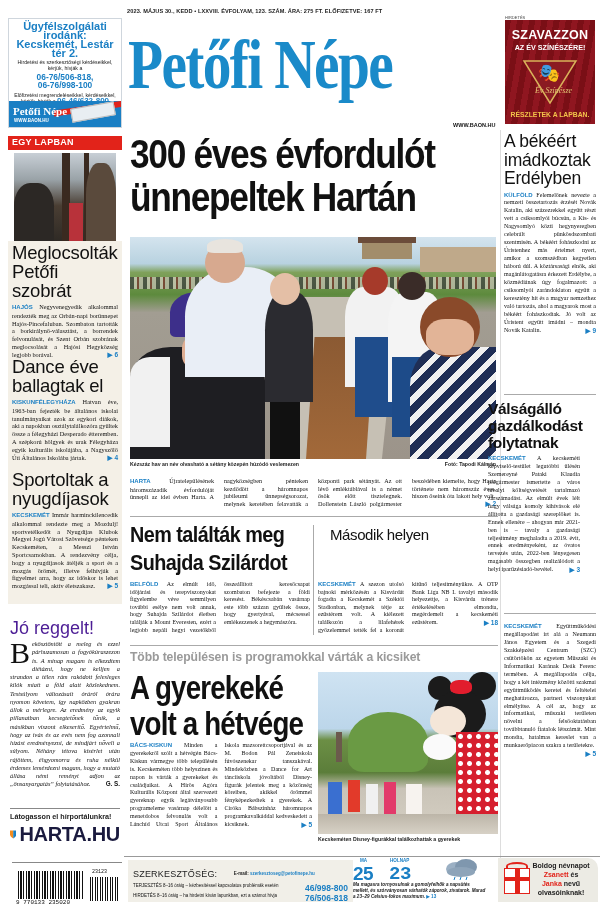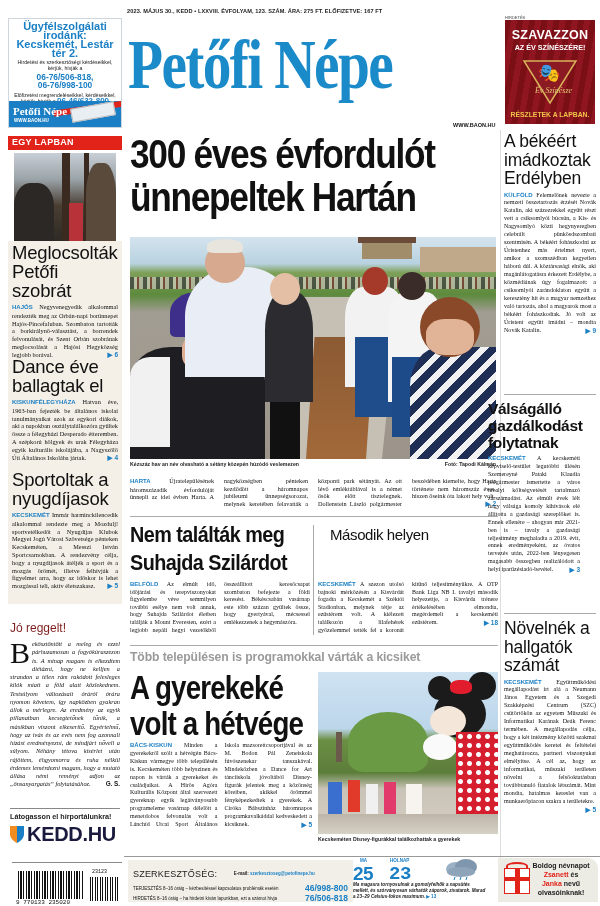--- a/index.html
+++ b/index.html
@@ -31,21 +31,21 @@
   .body-small { font-family: "Liberation Serif", serif; font-size: 6.3px; line-height: 7.8px; color: #111; text-align: justify; }
   .body-small .kw { font-family: "Liberation Sans", sans-serif; font-weight: bold; color: #1a7fc4; font-size: 6px; }
   .ref { font-family: "Liberation Sans", sans-serif; font-weight: bold; color: #1a7fc4; font-size: 6.5px; float: right; }
 
   #art-meglo { left: 12px; top: 243px; width: 106px; }
   #art-meglo .h-left { font-weight: normal; }
   #art-hatvan { left: 12px; top: 357px; width: 106px; }
   #art-sport { left: 12px; top: 470px; width: 106px; }
 
   #jo-reggelt { left: 10px; top: 618px; width: 110px; }
-  #jo-reggelt .title { font-size: 12px; color: #7f1d1d; line-height: 20px; }
+  #jo-reggelt .title { font-size: 18px; color: #4c1d95; line-height: 20px; }
   #jo-reggelt .text { font-family: "Liberation Serif", serif; font-style: italic; font-size: 6.3px; line-height: 8.25px; text-align: justify; margin-top: 2px; }
   #jo-reggelt .drop { float: left; font-family: "Liberation Serif", serif; font-size: 30px; line-height: 24px; margin: 1px 2px 0 0; font-style: normal; }
   #jo-reggelt .sig { font-family: "Liberation Sans", sans-serif; font-style: normal; font-weight: bold; float: right; }
 
   #baon-box { left: 10px; top: 808px; width: 110px; border-top: 1px solid #888; padding-top: 3px; }
   #baon-box .visit { font-size: 7.2px; font-weight: bold; color: #222; }
   #baon-box .logo { display: flex; align-items: center; margin-top: 2px; }
   #baon-box .shield { width: 14px; height: 17px; margin-right: 3px; position: relative; }
   #baon-box .word { font-size: 20px; font-weight: bold; color: #1a1a3e; letter-spacing: -.3px; }
 
@@ -107,21 +107,21 @@
   #art-novel { left: 504px; top: 619px; width: 92px; }
   #art-bekeert .body-small, #art-valsag .body-small, #art-novel .body-small { font-size: 6.05px; line-height: 7.95px; }
 
   
   #footer-line { left: 124px; top: 856px; width: 476px; height: 1px; background: #999; }
   #szerk { left: 128px; top: 860px; width: 225px; height: 42px; background: #f1efe8; padding: 3px 5px; }
   #szerk .title { font-size: 9px; letter-spacing: .2px; color: #222; display: inline-block; }
   #szerk .email { font-size: 4.5px; margin-left: 12px; display: inline-block; vertical-align: 2px; }
   #szerk .email b { color: #222; }
   #szerk .email span { color: #1a7fc4; font-weight: bold; }
-  #szerk .row { font-size: 4.5px; margin-top: 2px; display: flex; justify-content: space-between; align-items: center; }
+  #szerk .row { font-size: 4.5px; margin-top: 2px; display: flex; justify-content: space-between; align-items: flex-start; }
   #szerk .row .num { color: #1a7fc4; font-weight: bold; font-size: 8.5px; }
 
   #weather { left: 352px; top: 858px; width: 134px; height: 46px; }
   #weather .lab { position: absolute; top: 0; font-size: 4.6px; font-weight: bold; color: #1a7fc4; }
   #weather .temp { position: absolute; top: 5px; font-size: 19px; font-weight: bold; color: #1a7fc4; letter-spacing: -.5px; }
   #weather .cloud { position: absolute; left: 90px; top: 1px; width: 38px; height: 22px; }
   #weather .desc { position: absolute; left: 1px; top: 24px; width: 134px; font-size: 4.6px; line-height: 6px; font-style: italic; font-weight: bold; color: #222; }
   #weather .desc .r { color: #1a7fc4; font-style: normal; }
 
   #nevnap { left: 498px; top: 858px; width: 100px; height: 44px; background: #ecebe4; border-radius: 0 10px 0 0; }
@@ -201,21 +201,21 @@
   </div>
 </div>
 
 <div id="baon-box" class="abs">
   <div class="visit">Látogasson el hírportálunkra!</div>
   <div class="logo">
     <svg class="shield" viewBox="0 0 14 17">
       <path d="M0 0 H7 V17 C3 15 0 12 0 8 Z" fill="#f28c1e"></path>
       <path d="M7 0 H14 V8 C14 12 11 15 7 17 Z" fill="#1a7fc4"></path>
     </svg>
-    <span class="word">KEDD.HU</span>
+    <span class="word">HARTA.HU</span>
   </div>
 </div>
 
 <div id="barcode" class="abs">
   <div class="bars1"></div>
   <div class="bars2"></div>
   <div class="num1">9 770133 235020</div>
   <div class="num2">23123</div>
 </div>
 
@@ -365,21 +365,20 @@
   <div class="h-right-b">Válságálló gazdálkodást folytatnak</div>
   <div class="body-small" style="margin-top:4px;">
     <span class="kw">KECSKEMÉT</span>
     <span>A kecskeméti képviselő-testület legutóbbi ülésén Szemereyné Pataki Klaudia polgármester ismertette a város tavalyi költségvetését tartalmazó zárszámadást. Az elmúlt évek lélt nagy válsága komoly kihívások elé állította a gazdasági szereplőket is. Ennek ellenére – ahogyan már 2021-ben is – tavaly a gazdasági teljesítmény meghaladta a 2019. évit, ennek eredményeként, az óvatos tervezés után, 2022-ben lényegesen magasabb összegben realizálódott a helyi iparűzésiadó-bevétel.</span>
     <span class="ref">▶ <span>3</span></span>
   </div>
 </div>
 <div class="abs hr" style="left:504px;top:613px;width:92px;"></div>
 
 <div id="art-novel" class="abs">
-  <div class="h-right">Növelnék a hallgatók számát</div>
   <div class="body-small" style="margin-top:4px;">
     <span class="kw">KECSKEMÉT</span>
     <span>Együttműködési megállapodást írt alá a Neumann János Egyetem és a Szegedi Szakképzési Centrum (SZC) csütörtökön az egyetem Műszaki és Informatikai Karának Deák Ferenc termében. A megállapodás célja, hogy a két intézmény közötti szakmai együttműködés keretei és feltételei meghatározza, partneri viszonyukat elmélyítse. A cél az, hogy az informatikai, műszaki területen növelni a felsőoktatásban továbbtanuló fiatalok létszámát. Mint mondta, hatalmas kereslet van a munkaerőpiacon szakra a területekre.</span>
     <span class="ref">▶ <span>5</span></span>
   </div>
 </div>
 
 <div id="footer-line" class="abs"></div>
 
 <div id="szerk" class="abs">

